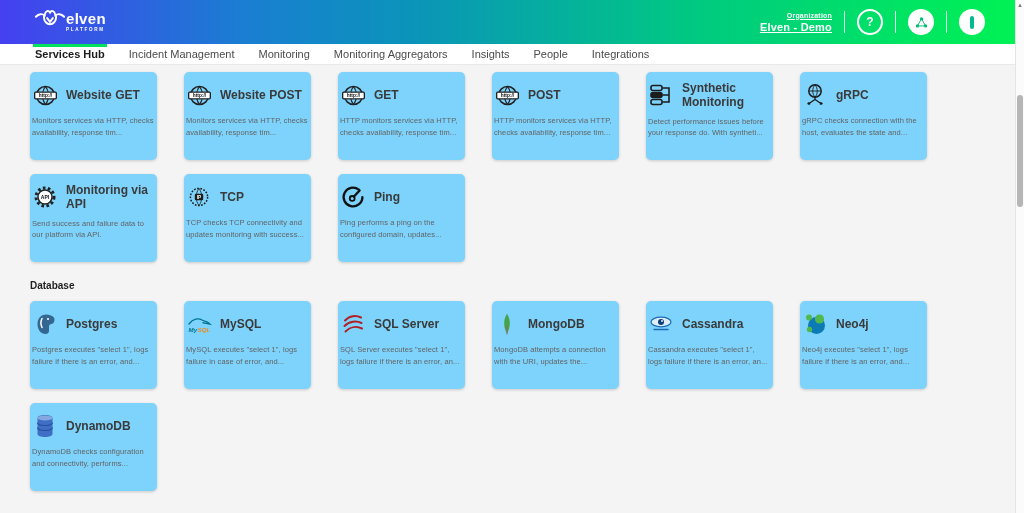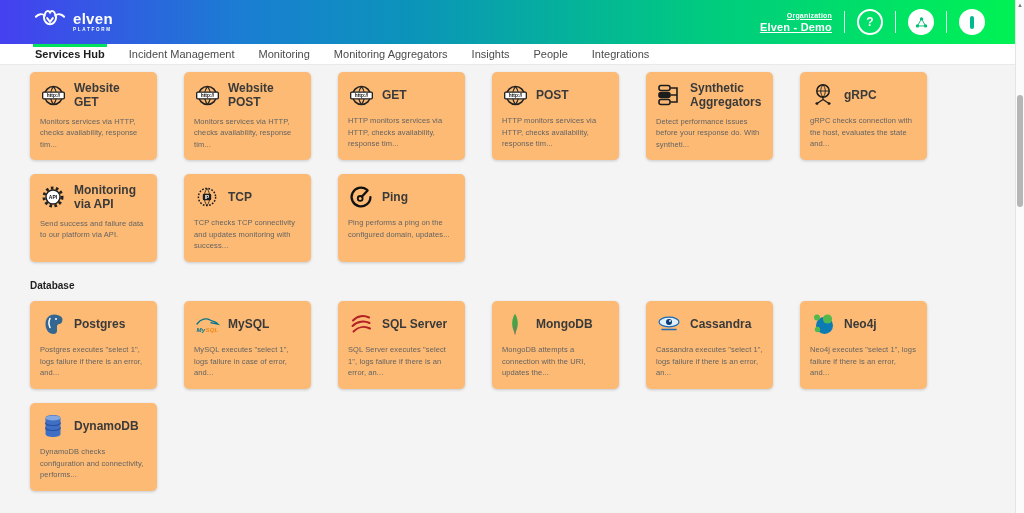--- a/index.html
+++ b/index.html
@@ -2,21 +2,21 @@
 <html><head>
 <meta charset="utf-8">
 <style>
   html,body{margin:0;padding:0;}
   body{width:1024px;height:513px;overflow:hidden;font-family:"Liberation Sans",sans-serif;background:#f4f4f5;}
   .page{position:relative;width:1024px;height:513px;}
   .main-col{position:absolute;left:0;top:0;width:1015px;height:513px;display:flex;flex-direction:column;}
 
   
   .topbar{flex:0 0 44px;height:44px;background:linear-gradient(90deg,#4540f0 0%,#1a7ed2 24%,#0b93bb 40%,#00ca80 69%,#00f254 100%);display:flex;align-items:center;justify-content:space-between;}
-  .logo{display:flex;align-items:center;gap:7px;margin-left:34px;}
+  .logo{display:flex;align-items:center;margin-left:34px;}
   .logo-text{display:flex;flex-direction:column;line-height:1;}
   .brand-name{font-size:15px;font-weight:bold;color:#fff;letter-spacing:.3px;}
   .brand-sub{font-size:4.6px;font-weight:bold;color:#fff;letter-spacing:1.7px;margin-top:2px;}
   .topbar-right{display:flex;align-items:center;margin-right:30px;}
   .org{text-align:right;color:#fff;cursor:pointer;text-decoration:underline;}
   .org-label{display:block;font-size:7px;font-weight:bold;letter-spacing:.2px;}
   .org-name{display:block;font-size:11px;font-weight:bold;margin-top:2px;letter-spacing:.2px;}
   .hdr-divider{width:1px;height:22px;background:rgba(255,255,255,.85);margin:0 12px;}
   .icon-btn{width:26px;height:26px;border-radius:50%;display:flex;align-items:center;justify-content:center;border:none;background:transparent;padding:0;cursor:pointer;box-sizing:border-box;}
   .help-btn{border:2px solid #fff;color:#fff;font-weight:bold;font-size:12px;font-family:"Liberation Sans",sans-serif;}
@@ -25,21 +25,21 @@
 
   
   .tabs{flex:0 0 20px;height:20px;background:#fff;display:flex;align-items:flex-start;gap:24px;padding-left:35px;border-bottom:1px solid #e9e9e9;}
   .tab{font-size:11px;color:#4b4b4b;cursor:pointer;position:relative;height:100%;display:flex;align-items:center;white-space:nowrap;}
   .tab.active{font-weight:bold;color:#1d1d1d;}
   .tab.active::before{content:"";position:absolute;top:0;left:-2px;right:-2px;height:3px;background:#00e15e;}
 
   
   .content{flex:1;overflow:hidden;padding:7px 0 0 30px;background:#f4f4f5;}
   .grid{display:grid;grid-template-columns:repeat(6,127px);column-gap:27px;row-gap:14px;}
-  .card{background:#fdba74;border-radius:5px;box-shadow:0 1px 3px rgba(0,0,0,.18);min-height:88px;max-height:88px;padding:9px 10px;box-sizing:border-box;cursor:pointer;overflow:hidden;}
+  .card{background:#7dd3fc;border-radius:5px;box-shadow:0 1px 3px rgba(0,0,0,.18);min-height:88px;max-height:88px;padding:9px 2px;box-sizing:border-box;cursor:pointer;overflow:hidden;}
   .card-head{display:flex;align-items:center;gap:8px;min-height:28px;}
   .cicon{width:26px;height:26px;flex:0 0 26px;display:flex;align-items:center;justify-content:center;}
   .card-title{font-size:12px;font-weight:bold;color:#3a3a3a;line-height:1.2;}
   .card-desc{margin:6px 0 0;font-size:7.5px;color:#636363;line-height:1.55;letter-spacing:.1px;}
   .section-title{font-size:10px;font-weight:bold;color:#1f1f1f;margin:18px 0 10px;}
 
   
   .scroll-col{position:absolute;top:0;right:0;width:9px;height:513px;background:#fbfbfb;border-left:1px solid #e4e4e4;box-sizing:border-box;}
   .scroll-arrow{position:absolute;top:1px;left:0;width:8px;text-align:center;font-size:6px;color:#777;line-height:8px;}
   .scroll-thumb{position:absolute;top:95px;right:1px;width:6px;height:112px;background:#b6b6b6;border-radius:3px;cursor:pointer;}
@@ -183,21 +183,21 @@
         <div class="card">
           <div class="card-head">
             <span class="cicon">
               <svg width="24" height="24" viewBox="0 0 24 24" fill="none" stroke="#1c1c1c" stroke-width="1.6">
                 <rect x="2" y="2.5" width="11" height="5" rx="2"></rect>
                 <rect x="2" y="9.5" width="11" height="5" rx="2" fill="#1c1c1c"></rect>
                 <rect x="2" y="16.5" width="11" height="5" rx="2"></rect>
                 <path d="M13.5 5 H20 V19 H13.5 M20 12 H13.5"></path>
               </svg>
             </span>
-            <span class="card-title">Synthetic Aggregators</span>
+            <span class="card-title">Synthetic Monitoring</span>
           </div>
           <p class="card-desc">Detect performance issues before your response do. With syntheti...</p>
         </div>
 
         <div class="card">
           <div class="card-head">
             <span class="cicon">
               <svg width="24" height="24" viewBox="0 0 24 24" fill="none" stroke="#1c1c1c">
                 <circle cx="12" cy="8" r="6.2" stroke-width="1.5"></circle>
                 <path d="M12 1.8 C9 5 9 11 12 14.2 M12 1.8 C15 5 15 11 12 14.2 M6 8 H18" stroke-width="0.9"></path>

